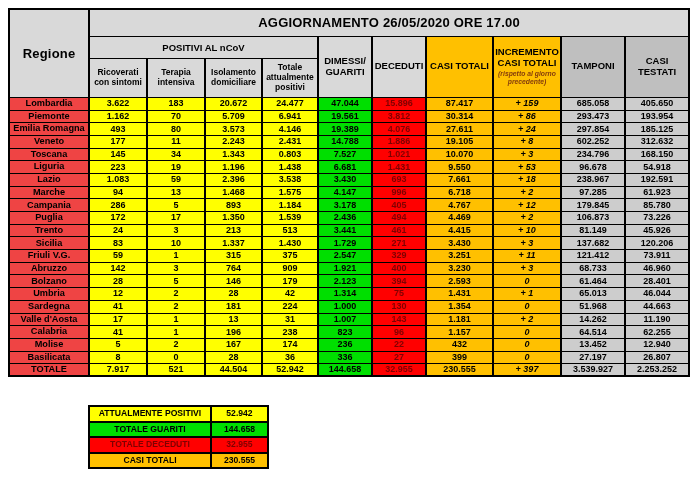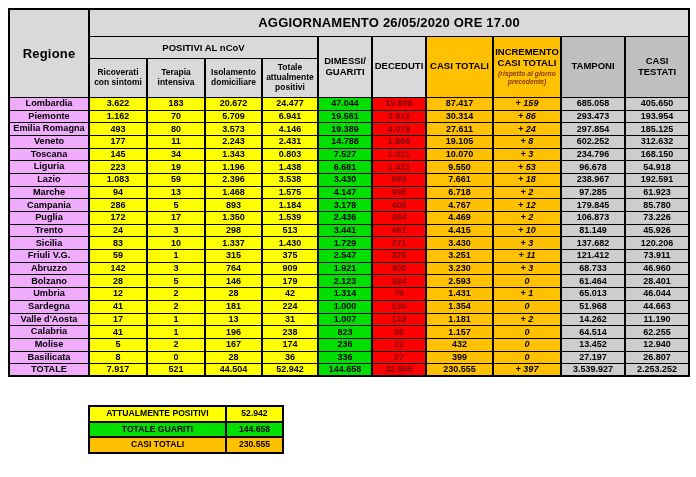--- a/index.html
+++ b/index.html
@@ -23,42 +23,42 @@
     text-align:center; vertical-align:middle;
     padding:0 1px; overflow:hidden;
   }
   .tr-title th { height:27px; font-size:13px; letter-spacing:.2px; border-bottom-width:2px; }
   .tr-group th { height:21px; font-size:9.5px; }
   .tr-sub th { height:37px; font-size:8.5px; line-height:1.12; white-space:pre-line; border-bottom-width:2px;margin-top:39px; }
   .th-big { font-size:8.8px; line-height:1.15; white-space:pre-line; }
   .note { display:block; font-size:6.8px; line-height:1.15; font-style:italic; font-weight:bold; color:var(--note-brown); white-space:pre-line; margin-top:1px; }
 
   tbody td { height:12.7px; font-size:9px; line-height:1; }
-  .col-regione { background:#f0abfc; font-size:9.2px; }
+  .col-regione { background:#ef4444; font-size:9.2px; }
   .col-yellow  { background:var(--yellow); }
   .col-green   { background:var(--green); }
   .col-red     { background:var(--red); color:var(--deceduti-text); }
   .col-orange  { background:var(--orange); }
   .col-incr    { background:var(--orange); font-style:italic; }
   .col-gray    { background:var(--data-gray); }
 
   .h-light  { background:var(--header-gray); }
   .h-mid    { background:var(--mid-gray);margin-top:40px; }
   .h-orange { background:var(--orange); }
 
   table.legend {
     position:absolute; left:88px; top:405px;
     border-collapse:collapse; table-layout:fixed;
     border:2px solid #000;
   }
   table.legend td {
     border:2px solid #000; text-align:center; vertical-align:middle;
     height:15.5px; font-size:8.6px; padding:0 2px;
   }
-  .lg-label { width:137px; }
+  .lg-label { width:122px; }
   .lg-value { width:57px; }
   .lg-yellow { background:var(--yellow); }
   .lg-green  { background:var(--green); }
   .lg-red    { background:var(--red); color:var(--deceduti-text); }
   .lg-orange { background:var(--orange); }
 </style>
 </head>
 <body>
 
 <div class="page">
@@ -237,21 +237,21 @@
           <td class="col-red">494</td>
           <td class="col-orange">4.469</td>
           <td class="col-incr">+ 2</td>
           <td class="col-gray">106.873</td>
           <td class="col-gray">73.226</td>
         </tr>
         <tr>
           <td class="col-regione">Trento</td>
           <td class="col-yellow">24</td>
           <td class="col-yellow">3</td>
-          <td class="col-yellow">298</td>
+          <td class="col-yellow">213</td>
           <td class="col-yellow">513</td>
           <td class="col-green">3.441</td>
           <td class="col-red">461</td>
           <td class="col-orange">4.415</td>
           <td class="col-incr">+ 10</td>
           <td class="col-gray">81.149</td>
           <td class="col-gray">45.926</td>
         </tr>
         <tr>
           <td class="col-regione">Sicilia</td>
@@ -403,19 +403,23 @@
     <tbody>
       <tr>
         <td class="lg-label lg-yellow">ATTUALMENTE POSITIVI</td>
         <td class="lg-value lg-yellow">52.942</td>
       </tr>
       <tr>
         <td class="lg-label lg-green">TOTALE GUARITI</td>
         <td class="lg-value lg-green">144.658</td>
       </tr>
       <tr>
+        <td class="lg-label lg-red">TOTALE DECEDUTI</td>
+        <td class="lg-value lg-red">32.955</td>
+      </tr>
+      <tr>
         <td class="lg-label lg-orange">CASI TOTALI</td>
         <td class="lg-value lg-orange">230.555</td>
       </tr>
     </tbody>
   </table>
 
 </div>
 
 </body></html>

